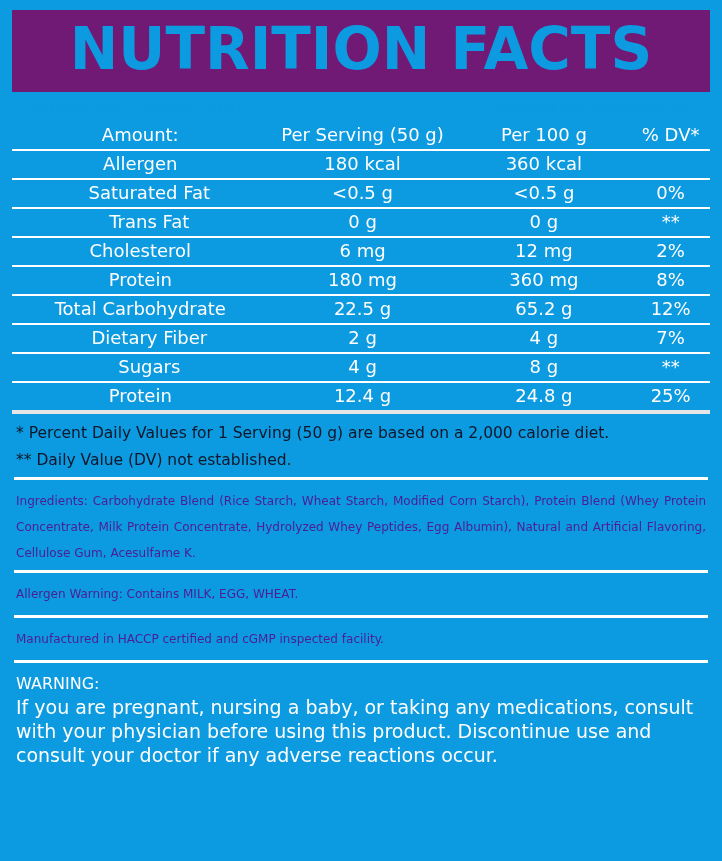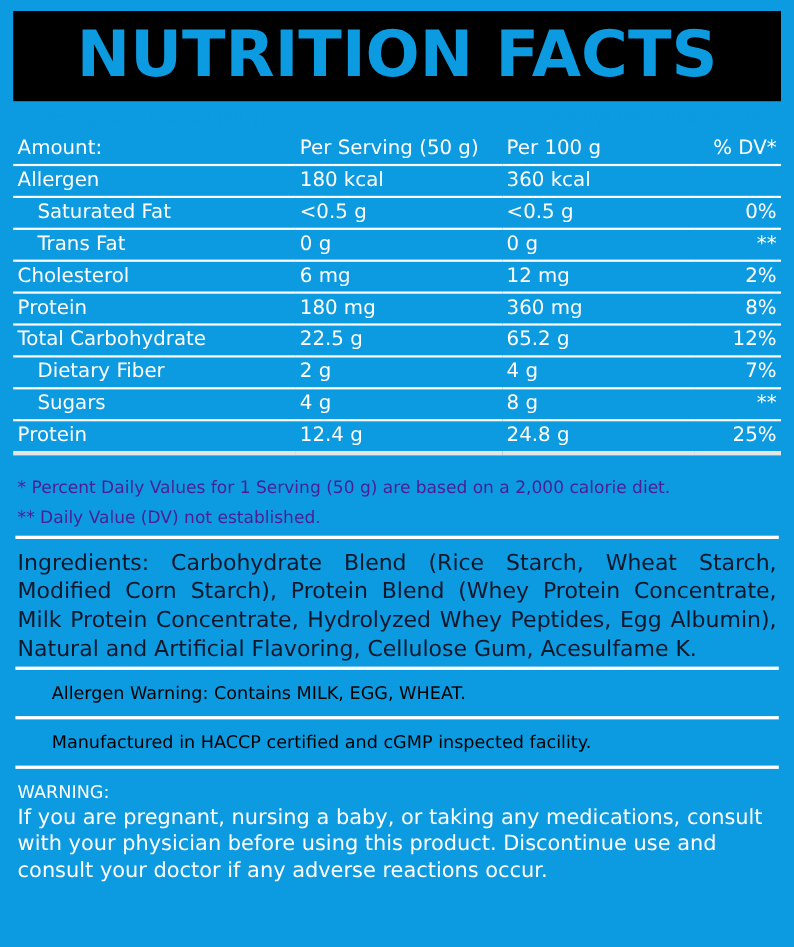--- a/index.html
+++ b/index.html
@@ -16,21 +16,21 @@
   .panel {
     position: relative;
     width: 722px;
     height: 861px;
     box-sizing: border-box;
     padding: 0 12px 0 12px;
     background: #0c9ae0;
   }
   
   .title-band {
-    background: #000000;
+    background: #701a75;
     margin: 10px 0 0 0;
     padding: 6px 18px 10px 18px;
     box-sizing: border-box;
   }
   .big-title {
     color: #0c9ae0;
     font-size: 58px;
     line-height: 66px;
     font-weight: bold;
     letter-spacing: 0px;
@@ -53,63 +53,63 @@
     margin: 6px 0 0 0;
     border-collapse: collapse;
     color: #ffffff;
     font-size: 18px;
   }
   .nut-table td {
     padding: 3px 4px 4px 4px;
     border-top: 2px solid #ffffff;
     vertical-align: bottom;
     line-height: 20px;
+    text-align: center;
   }
   .nut-table tr.no-top td {
     border-top: none;
   }
   .col-name { width: 244px; text-align: left; }
   .col-serv { width: 192px; text-align: left; }
   .col-100  { width: 180px; text-align: left; }
   .col-dv   { width: 74px;  text-align: right; padding-right: 6px; }
   .indent1 { padding-left: 22px !important; }
   .last-row td { border-bottom: 4px solid #e5e5e5; }
 
   
   .footnotes {
-    color: #4c1d95;
+    color: #0f172a;
     font-size: 15.5px;
     line-height: 21px;
-    margin-top: 19px;
+    margin-top: 9px;
     padding: 0 4px;
   }
   .footnotes div { margin-bottom: 6px; }
 
   .rule {
     height: 3px;
     background: #ffffff;
     margin: 4px 2px 8px 2px;
   }
   .rule.thin { height: 3px; }
 
   .ingredients {
-    color: #0f172a;
-    font-size: 20px;
+    color: #4c1d95;
+    font-size: 12px;
     line-height: 26px;
     text-align: justify;
     padding: 0 4px;
   }
   .ingredients .lbl { }
 
   .allergen, .haccp {
-    color: #000000;
-    font-size: 16px;
+    color: #4c1d95;
+    font-size: 12px;
     line-height: 22px;
     padding: 2px 4px 6px 4px;
-    margin-left: 31px;
   }
   .warn-title {
     color: #ffffff;
     font-size: 16px;
     padding: 2px 4px 0 4px;
     line-height: 22px;
   }
   .warn-body {
     color: #ffffff;
     font-size: 19px;

